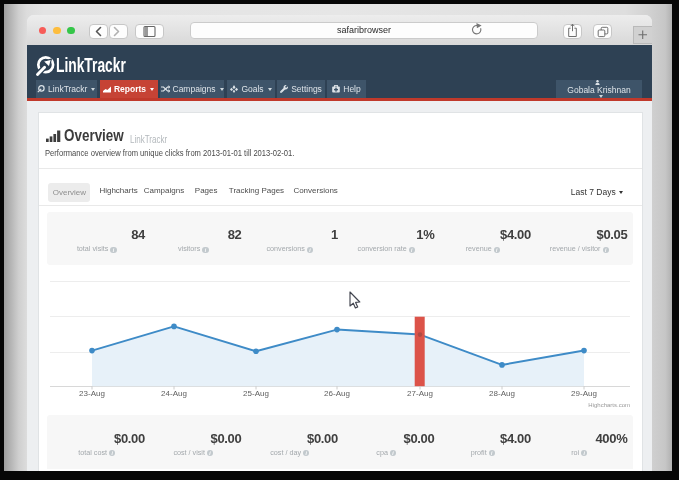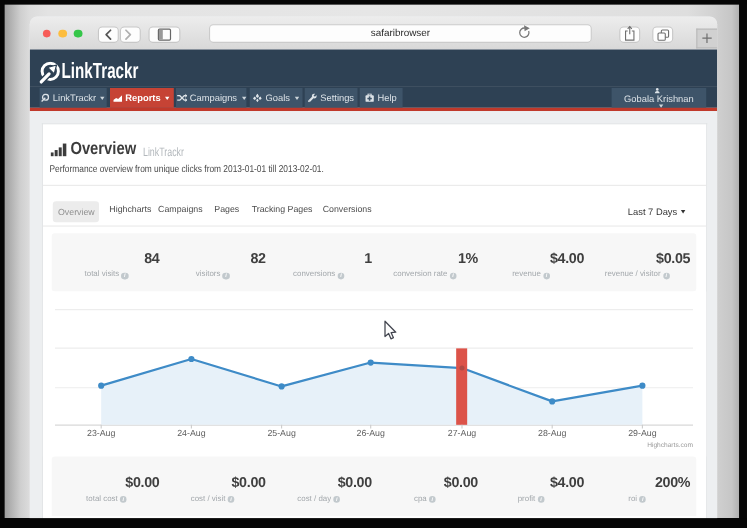--- a/index.html
+++ b/index.html
@@ -245,21 +245,21 @@
             </div>
           <div class="col" style="left:291px">
               <div class="num">$0.00</div>
               <div class="lbl">cpa <span class="info">i</span></div>
             </div>
           <div class="col" style="left:387.5px">
               <div class="num">$4.00</div>
               <div class="lbl">profit <span class="info">i</span></div>
             </div>
           <div class="col" style="left:484px">
-              <div class="num">200%</div>
+              <div class="num">400%</div>
               <div class="lbl">roi <span class="info">i</span></div>
             </div>
         </div>
       </div>
     </div>
   </div>
   <svg width="14" height="20" style="position:absolute;left:347.5px;top:291px" viewBox="0 0 14 20">
     <path d="M 2 1 L 2 15 L 5.3 12.2 L 7.4 17 L 9.7 16 L 7.6 11.4 L 11.8 11 Z" fill="#fdfdfd" stroke="#42454f" stroke-width="1.15" stroke-linejoin="round"></path>
   </svg>
   <div id="blacktop"></div>

